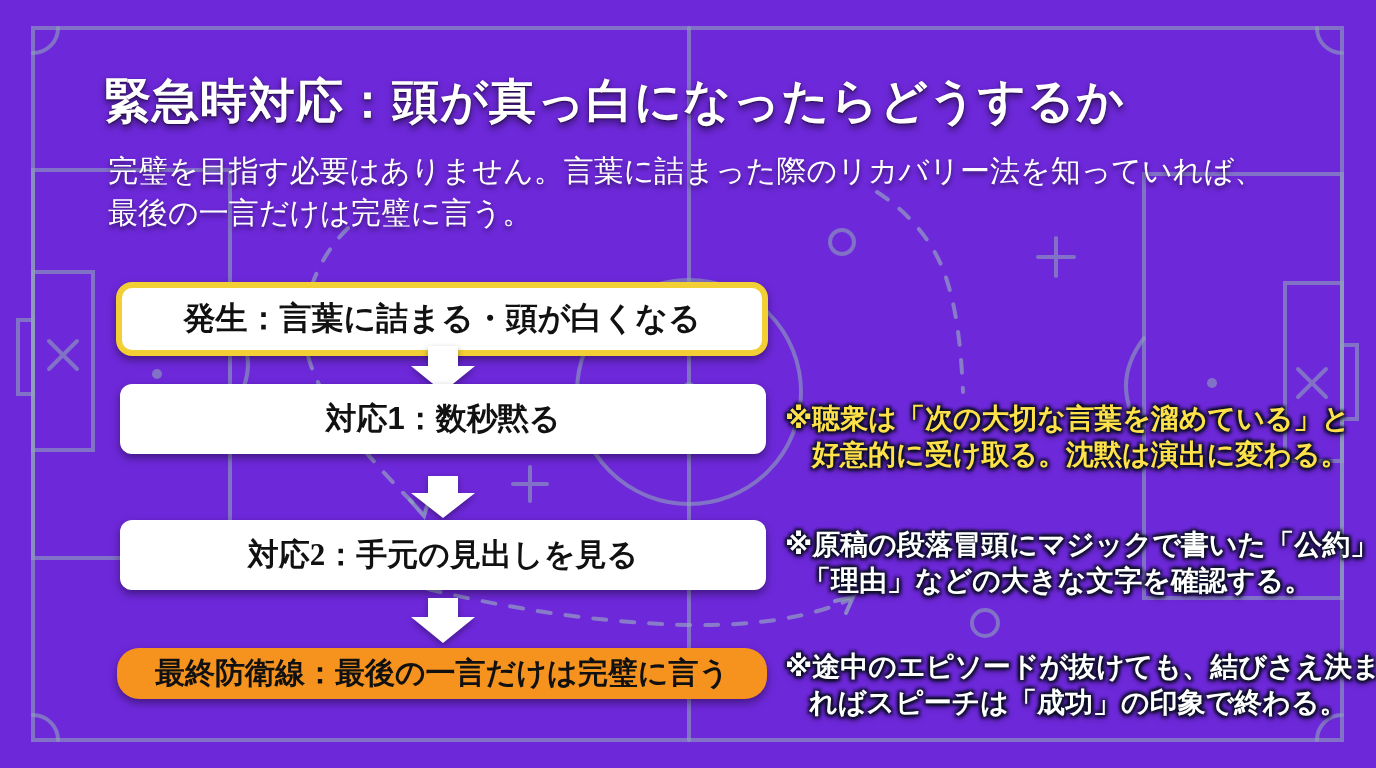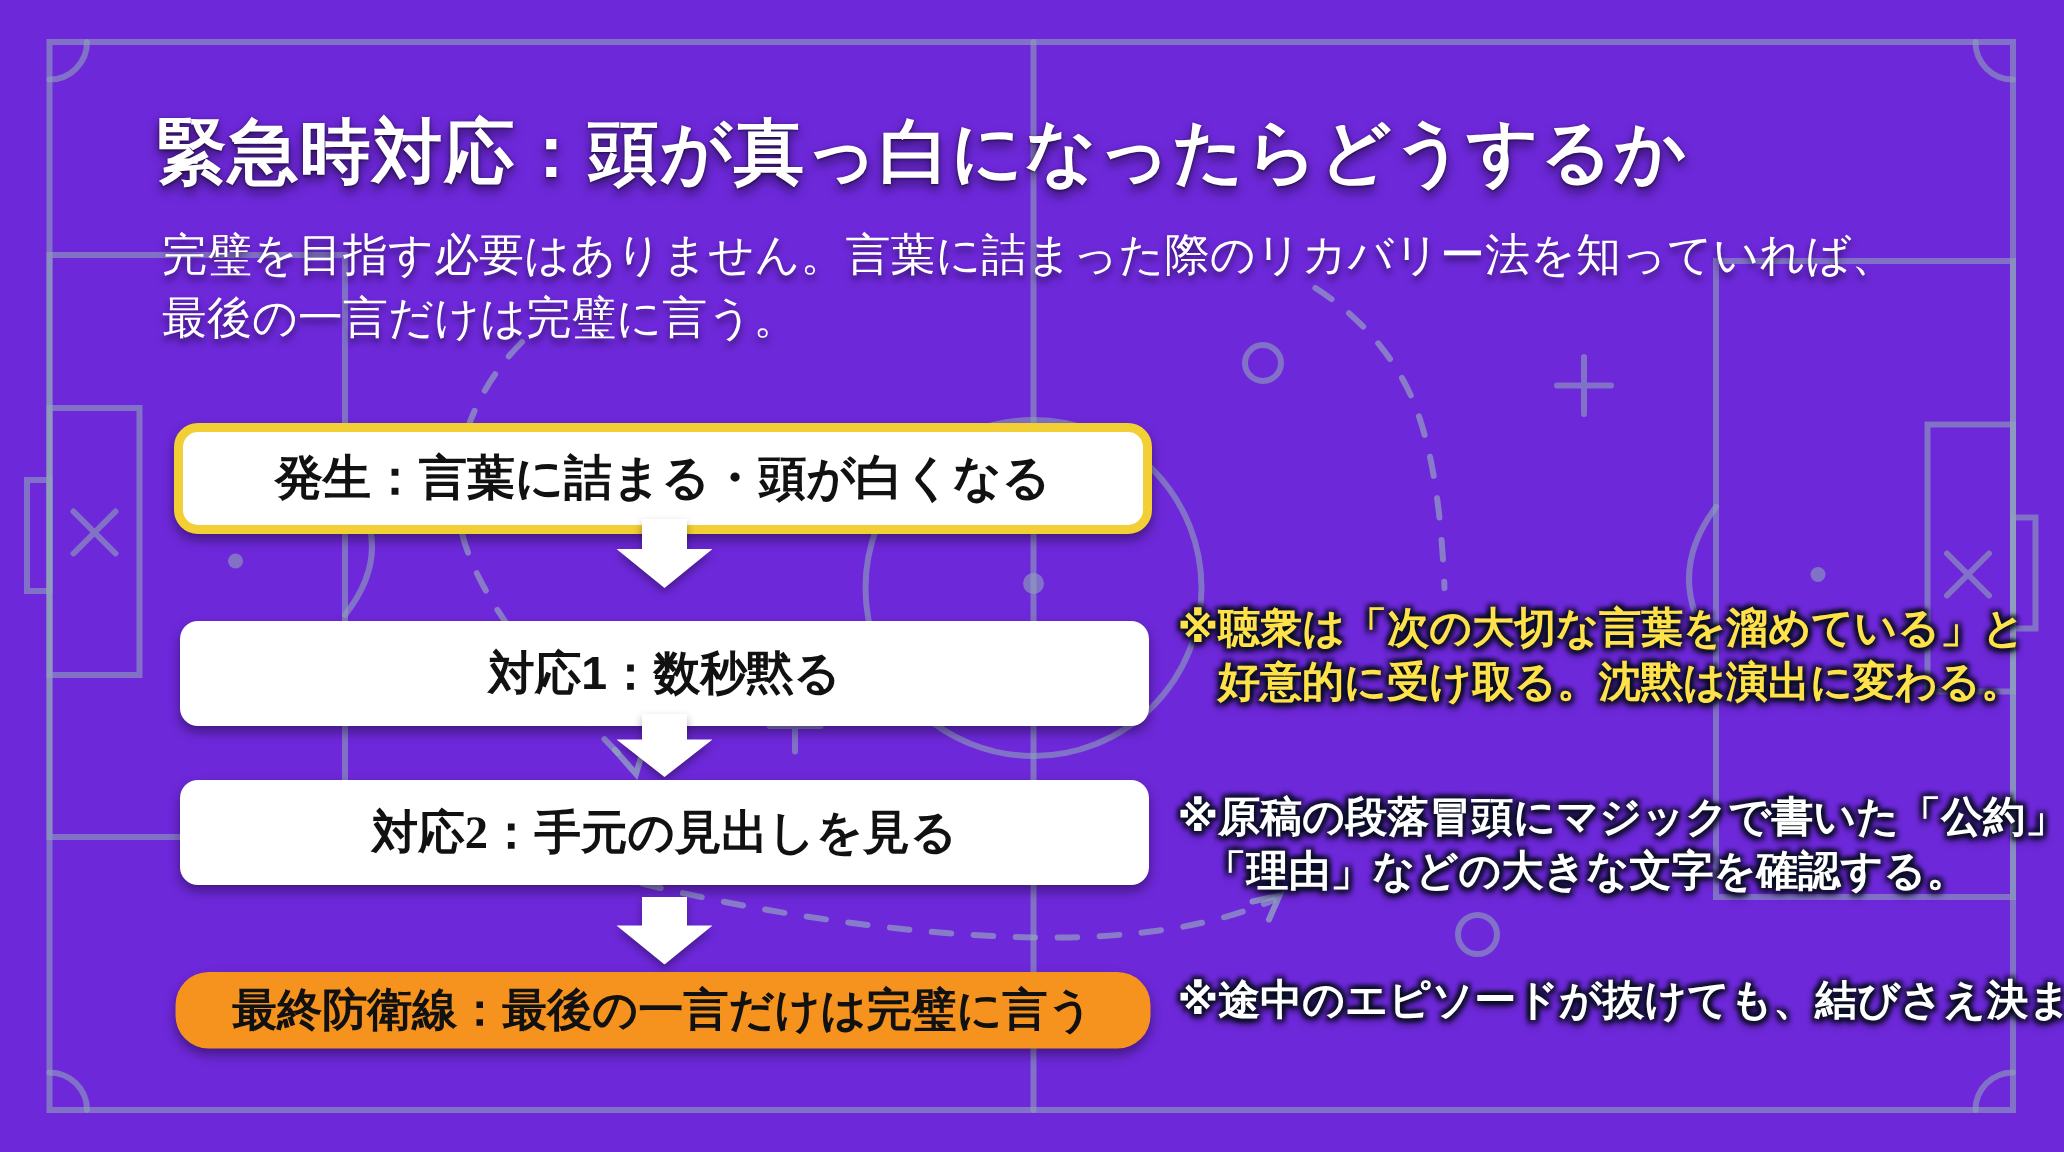--- a/index.html
+++ b/index.html
@@ -27,21 +27,21 @@
     position:absolute;left:120px;width:646px;height:70px;
     background:#fff;border-radius:12px;
     display:flex;align-items:center;justify-content:center;
     box-shadow:0 4px 8px rgba(0,0,0,.4);
     color:#111;font-weight:900;font-size:31px;white-space:nowrap;
   }
   .flow-box.trigger{
     left:116px;width:640px;height:62px;top:282px;
     border:6px solid #F2CF34;border-radius:16px;font-size:32px;
   }
-  .flow-box.step1{top:414px;}
+  .flow-box.step1{top:384px;}
   .flow-box.step2{top:520px;font-family:Liberation Serif, serif;}
   .flow-box.final{
     top:648px;height:51px;left:117px;width:650px;
     background:#F6921E;font-size:30px;border-radius:22px;
   }
   .flow-arrow{position:absolute;left:411px;width:64px;height:46px;}
   .flow-arrow svg{display:block;filter:drop-shadow(0 3px 3px rgba(0,0,0,.35));}
   .arrow-1{top:346px;} .arrow-2{top:476px;} .arrow-3{top:598px;}
 
   .annotation{
@@ -158,15 +158,16 @@
     <span class="ann-line2">好意的に受け取る。沈黙は演出に変わる。</span>
   </div>
 
   <div class="annotation ann-2">
     <span>※原稿の段落冒頭にマジックで書いた「公約」</span>
     <span class="ann-line2">「理由」などの大きな文字を確認する。</span>
   </div>
 
   <div class="annotation ann-3">
     <span>※途中のエピソードが抜けても、結びさえ決ま</span>
+    <span class="ann-line2">ればスピーチは「成功」の印象で終わる。</span>
   </div>
 
 </div>
 
 </body></html>

